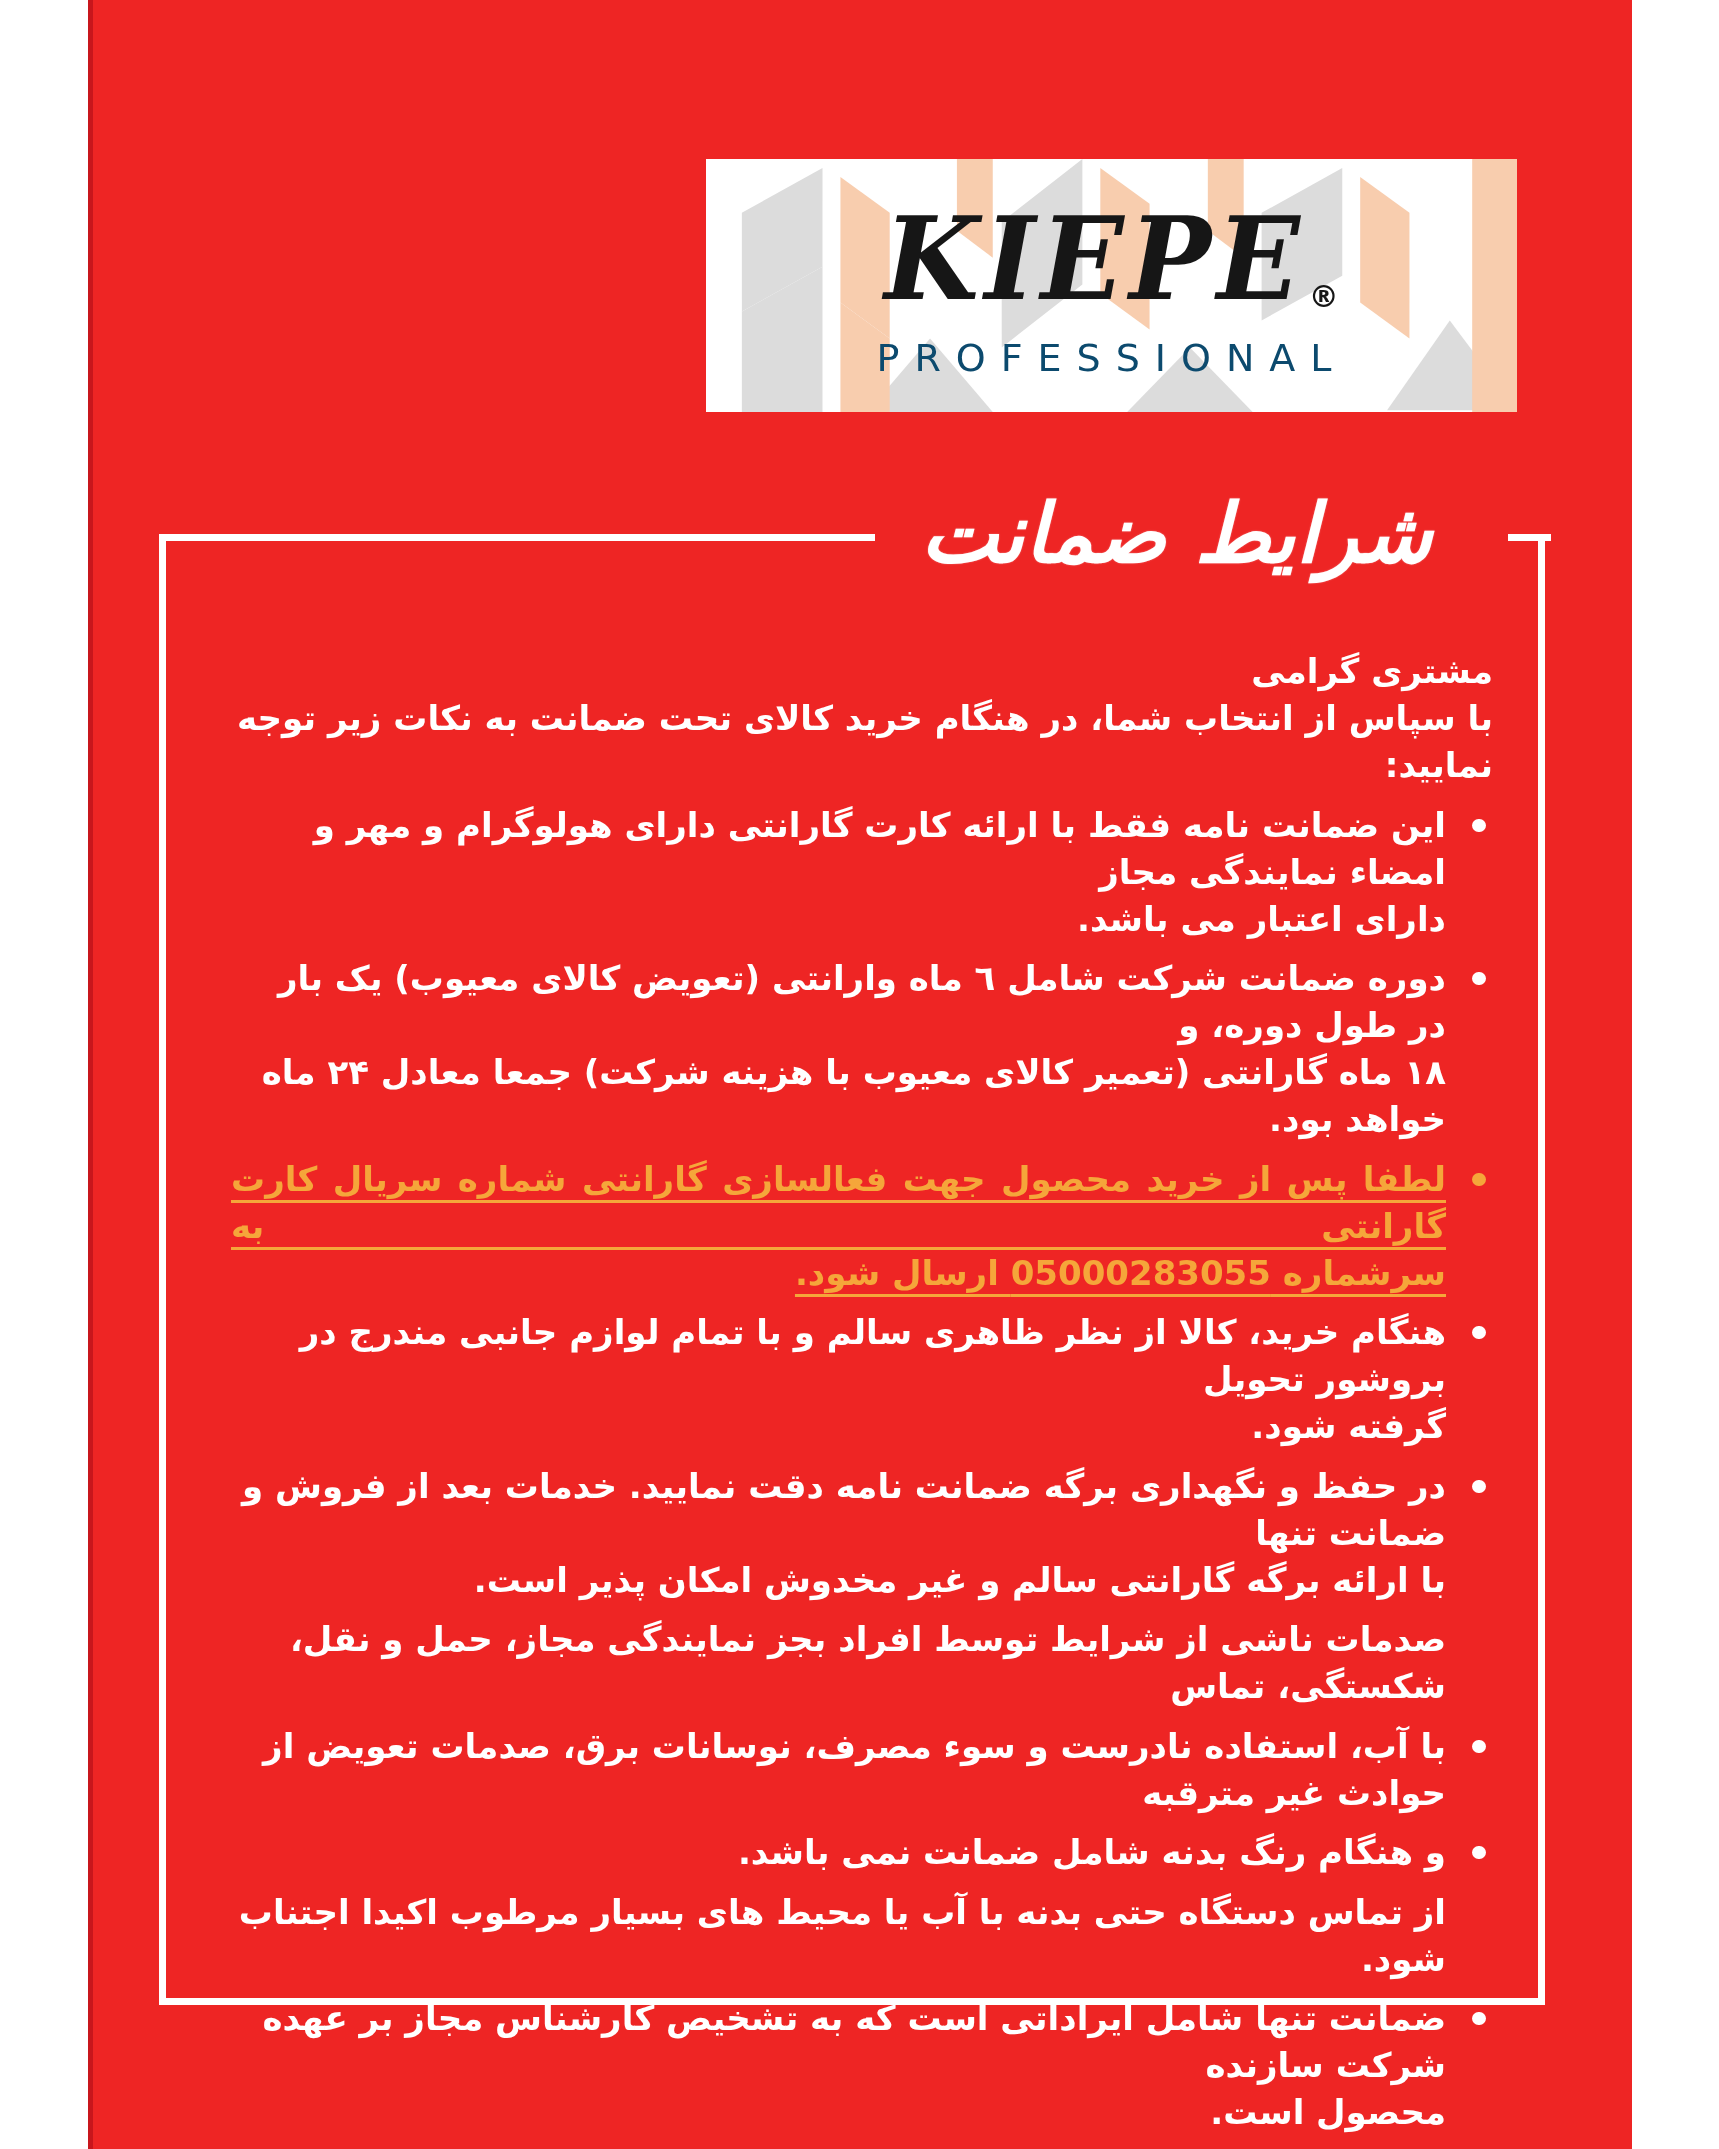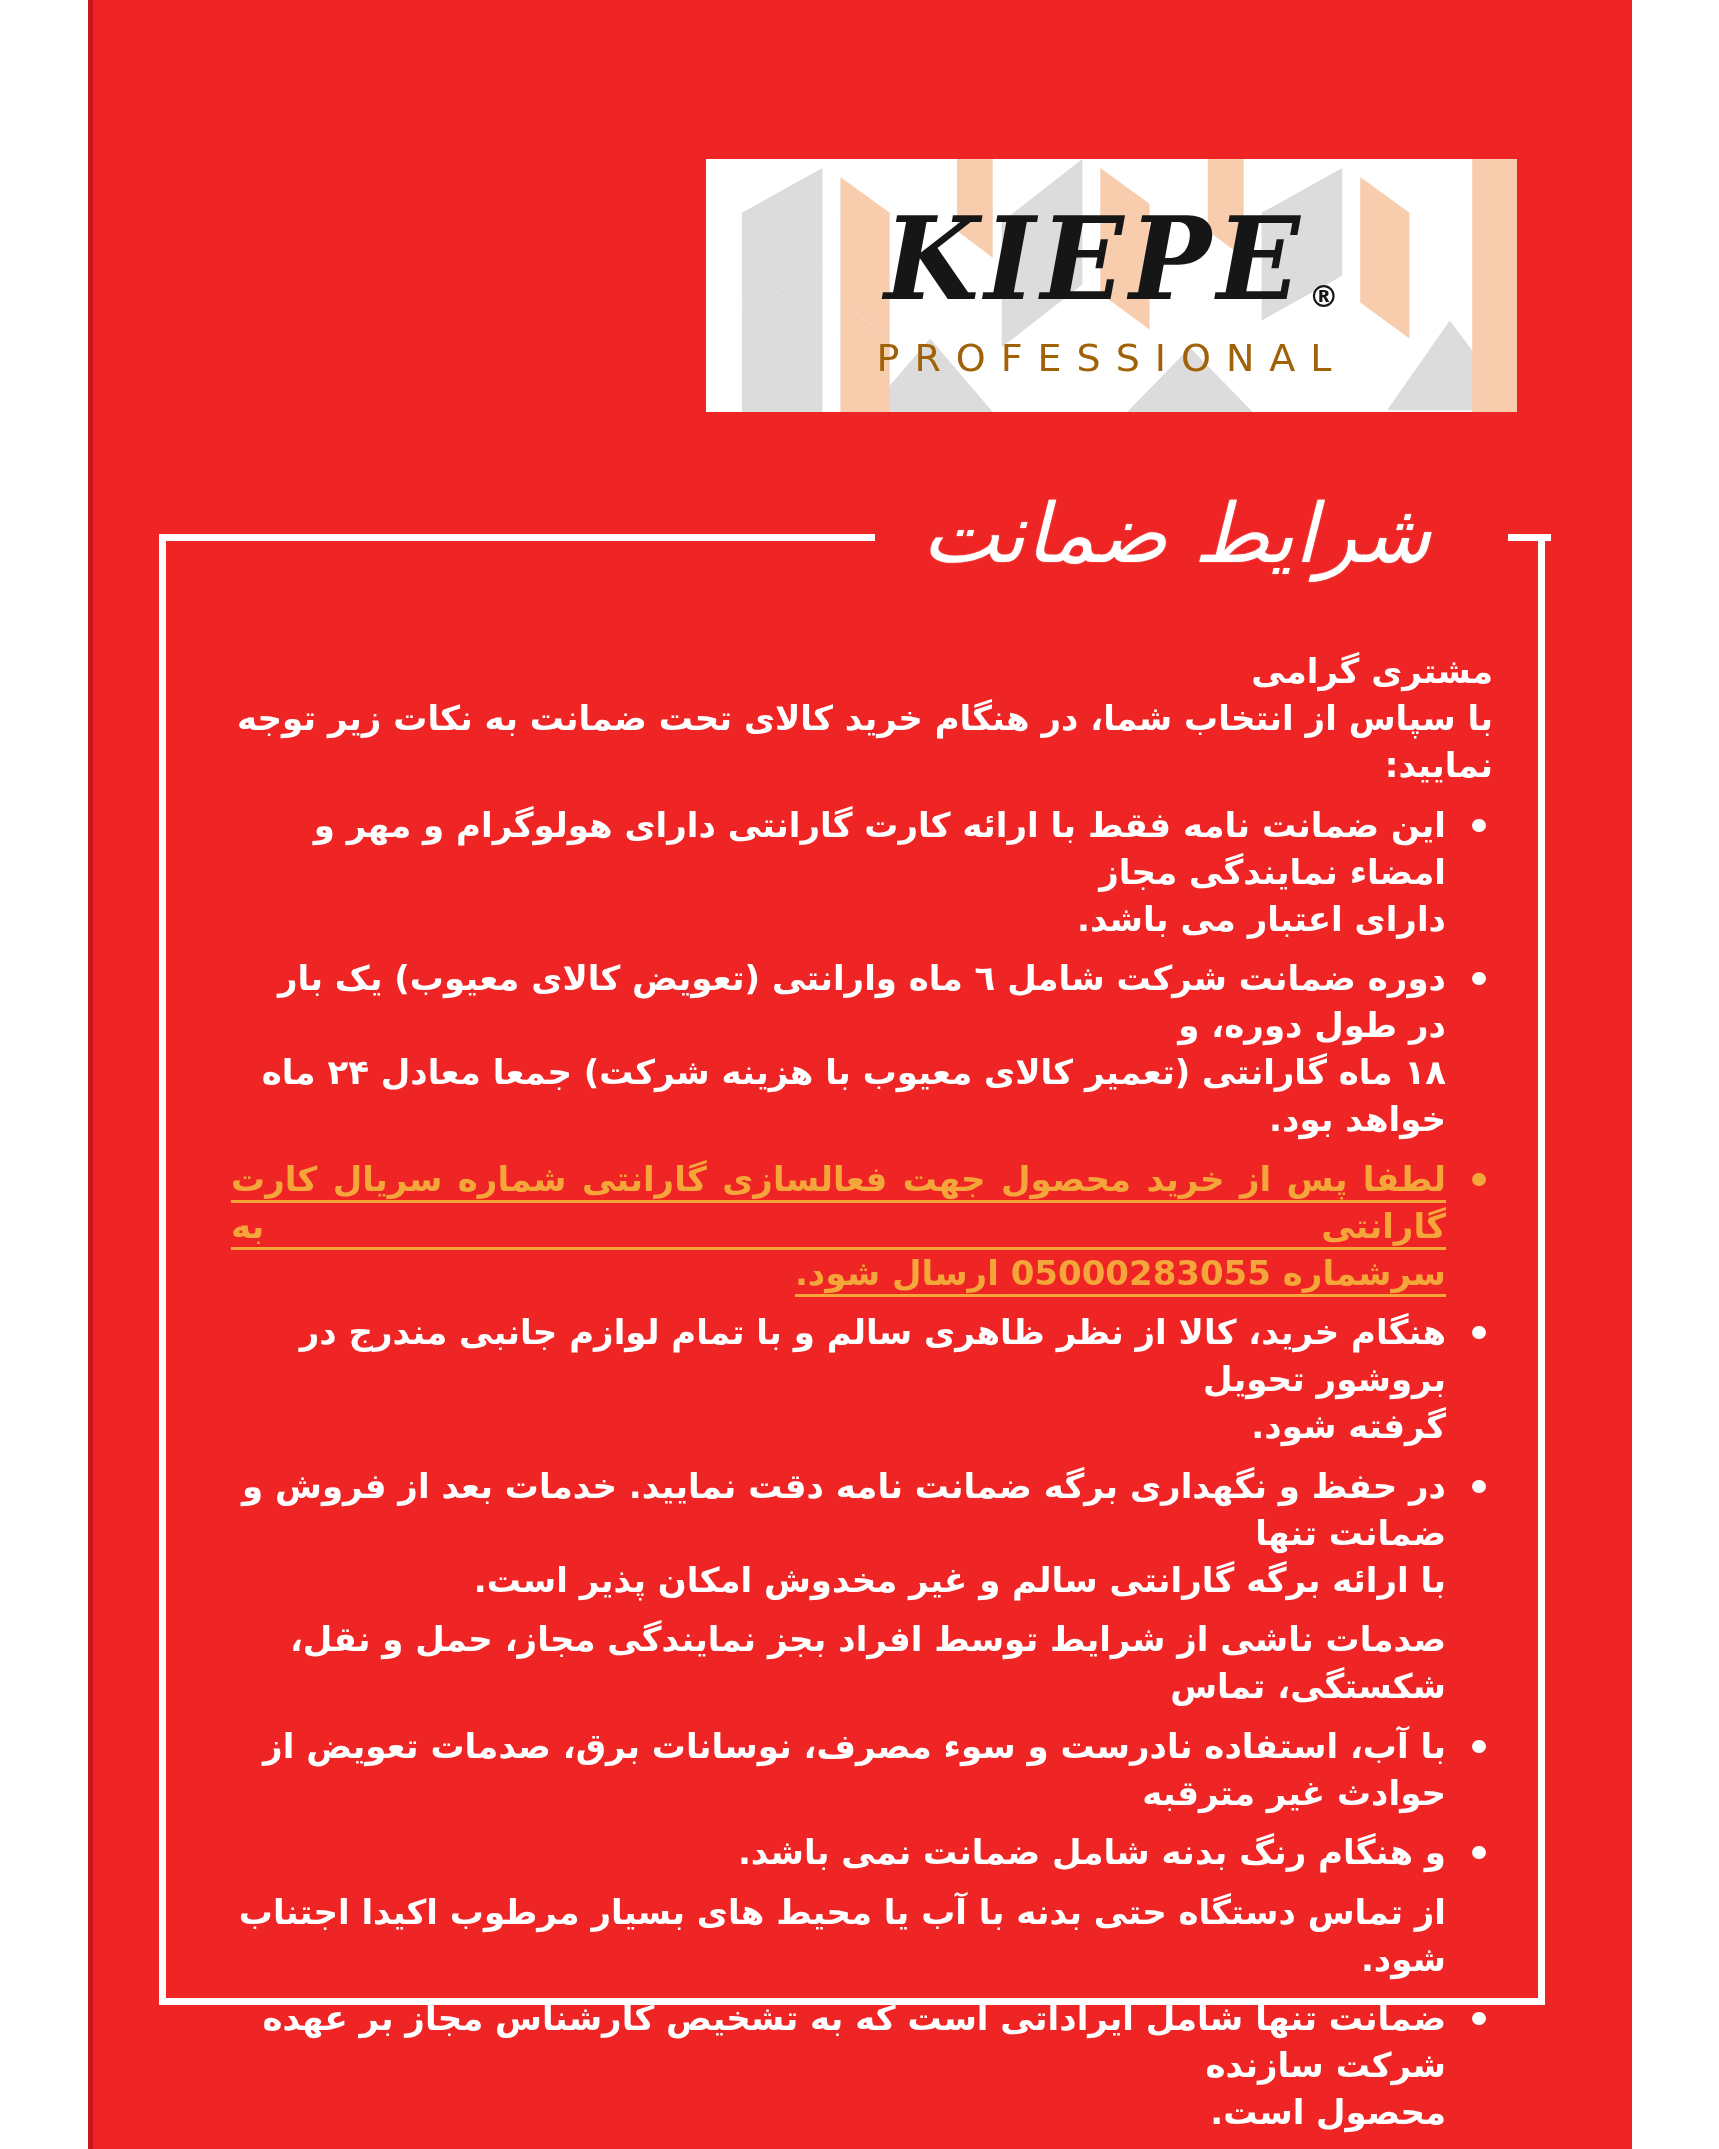--- a/index.html
+++ b/index.html
@@ -40,34 +40,34 @@
     color: #161616;
     transform: scaleY(1.05);
   }
   .logo-reg {
     font-family: "DejaVu Sans", sans-serif;
     font-size: 30px; color: #161616; font-weight: bold;
     margin-top: 1.8px; margin-left: 3.6px;
   }
   .logo-sub {
     font-family: "DejaVu Sans", sans-serif;
-    font-size: 38px; color: #a16207;
+    font-size: 38px; color: #0c4a6e;
     letter-spacing: 15px;
     margin-top: 22px;
     white-space: nowrap;
   }
   
   .title-text {
     position: absolute;
     top: 466px; left: 770px;
     width: 627px; height: 134px;
     display: flex; align-items: center; justify-content: center;
     color: #ffffff;
     font-family: "DejaVu Serif", serif;
-    font-weight: normal; font-style: italic;
+    font-weight: bold; font-style: italic;
     font-size: 82px;
     direction: rtl;
     text-shadow: 0 0 1.8px rgba(255,255,255,0.4);
   }
   .topline-left {
     position: absolute;
     left: 66px; top: 534px;
     width: 716px; height: 7.2px;
     background: #ffffff;
   }

